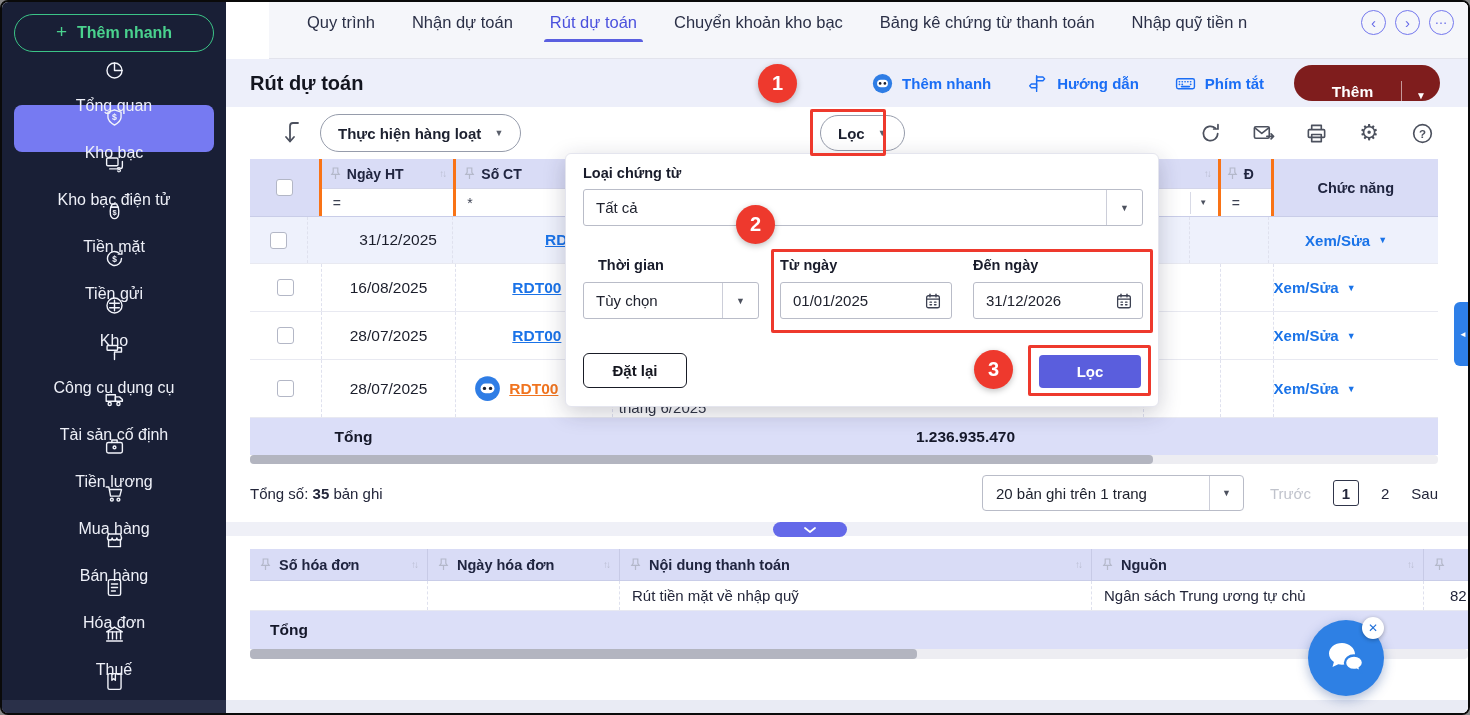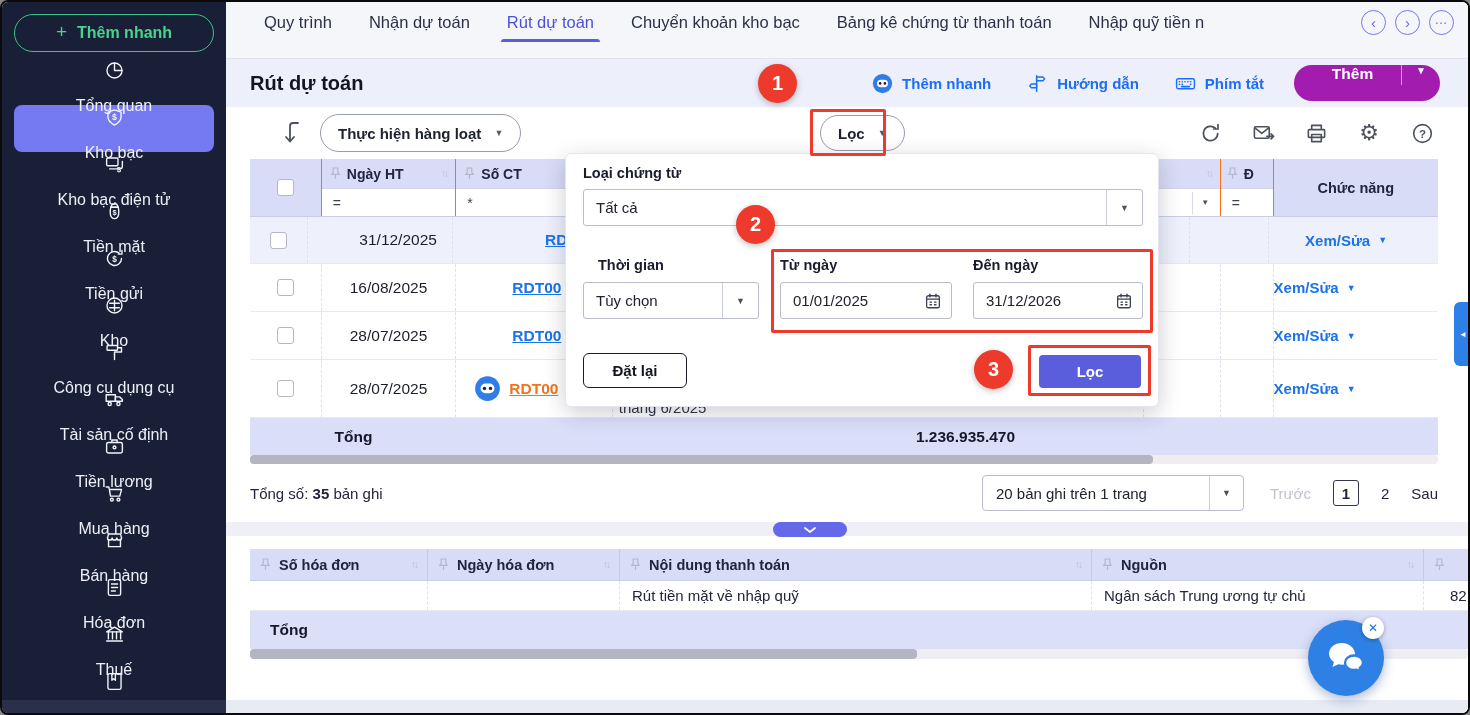--- a/index.html
+++ b/index.html
@@ -19,60 +19,60 @@
     font-size:16px; font-weight:500; border-radius:8px; white-space:nowrap; cursor:pointer;flex-direction:column; }
   .side-item.active{ background:#767af2; }
   .side-item .ic{ width:24px; height:24px; flex:none; display:flex; align-items:center; justify-content:center; color:#f2f4fb; }
   .side-item .ic svg{ width:21px; height:21px; }
   .sidebar-bottom{ position:absolute; left:0; bottom:0; width:100%; height:13px; background:#2a3049; }
 
   
   .main{ flex:1; min-width:0; display:flex; flex-direction:column; background:#fff; position:relative; }
 
   .tabbar{ height:57px; flex:none; background:#f5f6fa; border-bottom:1px solid #e2e3ec;
-    display:flex; align-items:stretch; padding:0 14px 16px 38px; }
+    display:flex; align-items:stretch; padding:0 14px 16px 38px;margin-left:43px; }
   .tabs{ display:flex; flex:1; min-width:0; overflow:hidden; }
   .tab{ margin-right:37px; font-size:16.5px; color:#2b3047; display:flex; align-items:center;
     position:relative; white-space:nowrap; cursor:pointer; }
   .tab.active{ color:#4a50dd; }
   .tab.active::after{ content:""; position:absolute; left:-6px; right:-6px; bottom:0; height:3px;
     background:#5a5fe0; border-radius:3px 3px 0 0; }
   .tabnav{ display:flex; align-items:center; gap:9px; flex:none; }
   .tabnav .circ{ width:25px; height:25px; border:1.5px solid #7478ee; border-radius:50%; color:#6468e8;
     display:flex; align-items:center; justify-content:center; font-size:15px; cursor:pointer; background:#f5f6fa; }
   .tabnav .circ.dots{ font-size:13px; letter-spacing:1px; padding-bottom:6px; }
 
   .pageheader{ height:48px; flex:none; background:#edeffa; display:flex; align-items:center; padding:0 28px 0 24px; }
   .pageheader h1{ font-size:20px; font-weight:bold; color:#13151f; margin-right:auto; }
   .hlink{ display:flex; align-items:center; gap:9px; color:#1b6ef5; font-weight:600; font-size:15px;
     margin-left:36px; cursor:pointer; white-space:nowrap; }
   .hlink svg{ width:21px; height:21px; }
-  .add-btn{ margin-left:30px; width:146px; height:36px; background:#a21caf; border:none; border-radius:18px;
-    color:#fff; font-weight:600; font-size:15.5px; display:flex; align-items:flex-start; cursor:pointer; font-family:inherit; }
+  .add-btn{ margin-left:30px; width:146px; height:36px; background:#7f1d1d; border:none; border-radius:18px;
+    color:#fff; font-weight:600; font-size:15.5px; display:flex; align-items:flex-end; cursor:pointer; font-family:inherit; }
   .add-btn .lbl{ flex:1; text-align:center; padding-left:10px; }
   .add-btn .dv{ width:1px; height:20px; background:rgba(255,255,255,.55); }
   .add-btn .ch{ width:38px; font-size:10px; }
 
   .toolbar{ height:52px; flex:none; background:#fff; display:flex; align-items:center;
     padding:0 34px 0 24px; position:relative; }
   .sort-ic{ margin-left:32px; color:#4c515e; display:flex; cursor:pointer; }
   .pill{ height:38px; border:1px solid #969cab; border-radius:19px; background:#fff; padding:0 17px;
     display:flex; align-items:center; gap:13px; font-size:15px; font-weight:600; color:#1d2130;
     cursor:pointer; font-family:inherit; white-space:nowrap; }
   .pill .ch, .small-ch{ font-size:9px; color:#5a5f6b; }
   .bulk-pill{ margin-left:14px; }
   .loc-pill{ position:absolute; left:594px; top:8px; height:36px; border-radius:18px; }
   .tool-icons{ margin-left:auto; display:flex; align-items:center; gap:29px; color:#4c515e; }
   .tool-icons .tic{ width:24px; height:24px; display:flex; align-items:center; justify-content:center; cursor:pointer; }
   .tool-icons svg{ width:23px; height:23px; }
 
   
   .grid{ margin:0 30px 0 24px; flex:none; }
   .g-head{ display:flex; height:58px; background:#d9dcf6; border-bottom:1px solid #c9cde8; }
-  .g-hcol{ border-right:1px solid #f97316; display:flex; flex-direction:column; }
+  .g-hcol{ border-right:3px solid #f97316; display:flex; flex-direction:column; }
   .g-hcol.single{ justify-content:center; align-items:center; }
   .hcell{ height:30px; display:flex; align-items:center; padding:0 8px; gap:6px; }
   .hcell .lbl{ font-size:14px; font-weight:bold; color:#202540; }
   .fcell{ height:28px; background:#fff; border-top:1px solid #d3d5ea; display:flex; align-items:center;
     padding:0 11px; font-size:14px; color:#3c4152; }
   .sort{ font-size:10px; letter-spacing:-2px; color:#b9bdd1; margin-left:auto; cursor:pointer; }
   .pin{ flex:none; display:flex; cursor:pointer; }
   .hd-action{ font-size:14.5px; font-weight:bold; color:#202540; }
   .fdrop{ margin-left:auto; width:26px; height:22px; border-left:1px solid #d8dae6; display:flex;
     align-items:center; justify-content:center; font-size:8px; color:#4c515e; cursor:pointer; }

